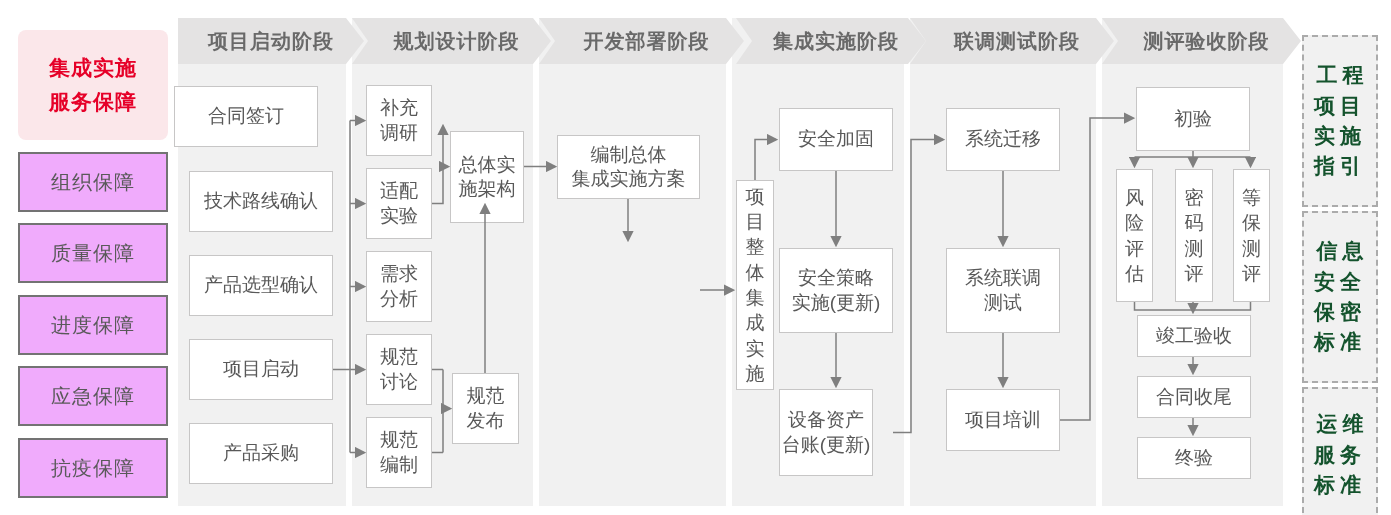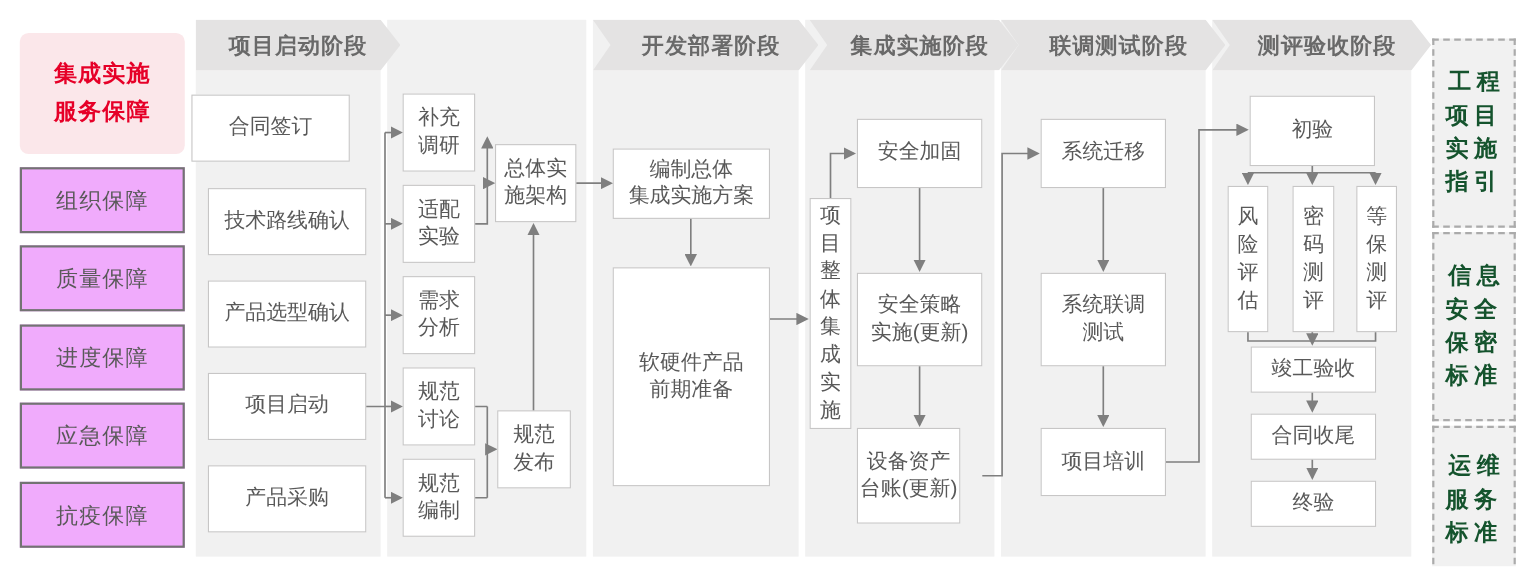--- a/index.html
+++ b/index.html
@@ -45,20 +45,21 @@
 <div id="stage">
 
   <div class="colbg" style="left:178px;width:168px;"></div>
   <div class="colbg" style="left:352px;width:181px;"></div>
   <div class="colbg" style="left:539px;width:187px;"></div>
   <div class="colbg" style="left:732px;width:172px;"></div>
   <div class="colbg" style="left:910px;width:186px;"></div>
   <div class="colbg" style="left:1102px;width:181px;"></div>
 
   <div class="phase-header" style="left:178px;width:186px;clip-path:polygon(0 0,168px 0,186px 50%,168px 100%,0 100%);text-align:right;">项目启动阶段</div>
+  <div class="phase-header notched" style="left:352px;width:199px;clip-path:polygon(0 0,181px 0,199px 50%,181px 100%,0 100%,16px 50%);">规划设计阶段</div>
   <div class="phase-header notched" style="left:539px;width:205px;clip-path:polygon(0 0,187px 0,205px 50%,187px 100%,0 100%,16px 50%);">开发部署阶段</div>
   <div class="phase-header notched" style="left:736px;width:190px;clip-path:polygon(0 0,172px 0,190px 50%,172px 100%,0 100%,16px 50%);">集成实施阶段</div>
   <div class="phase-header notched" style="left:910px;width:204px;clip-path:polygon(0 0,186px 0,204px 50%,186px 100%,0 100%,16px 50%);">联调测试阶段</div>
   <div class="phase-header notched" style="left:1102px;width:199px;clip-path:polygon(0 0,181px 0,199px 50%,181px 100%,0 100%,16px 50%);">测评验收阶段</div>
 
   <div class="side-title">集成实施
 服务保障</div>
   <div class="side-item" style="top:152px;">组织保障</div>
   <div class="side-item" style="top:223px;">质量保障</div>
   <div class="side-item" style="top:295px;">进度保障</div>
@@ -74,29 +75,27 @@
   <div class="box" style="left:366px;top:85px;width:66px;height:71px;">补充
 调研</div>
   <div class="box" style="left:366px;top:168px;width:66px;height:71px;">适配
 实验</div>
   <div class="box" style="left:366px;top:251px;width:66px;height:71px;">需求
 分析</div>
   <div class="box" style="left:366px;top:334px;width:66px;height:71px;">规范
 讨论</div>
   <div class="box" style="left:366px;top:417px;width:66px;height:71px;">规范
 编制</div>
-  <div class="box" style="left:450px;top:131px;width:74px;height:71px;">总体实
+  <div class="box" style="left:450px;top:131px;width:74px;height:92px;">总体实
 施架构</div>
   <div class="box" style="left:452px;top:373px;width:67px;height:71px;">规范
 发布</div>
 
   <div class="box" style="left:557px;top:135px;width:143px;height:64px;">编制总体
 集成实施方案</div>
-  <div class="box" style="left:557px;top:243px;width:143px;height:199px;">软硬件产品
-前期准备</div>
 
   <div class="box vbox" style="left:736px;top:180px;width:38px;height:210px;">项
 目
 整
 体
 集
 成
 实
 施</div>
   <div class="box" style="left:779px;top:108px;width:114px;height:63px;">安全加固</div>

